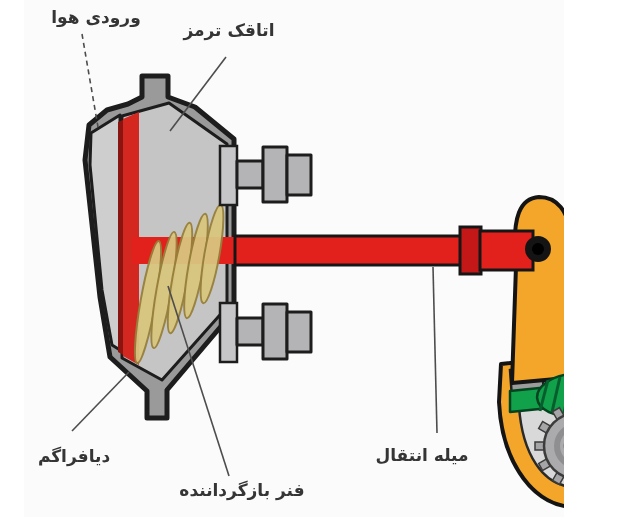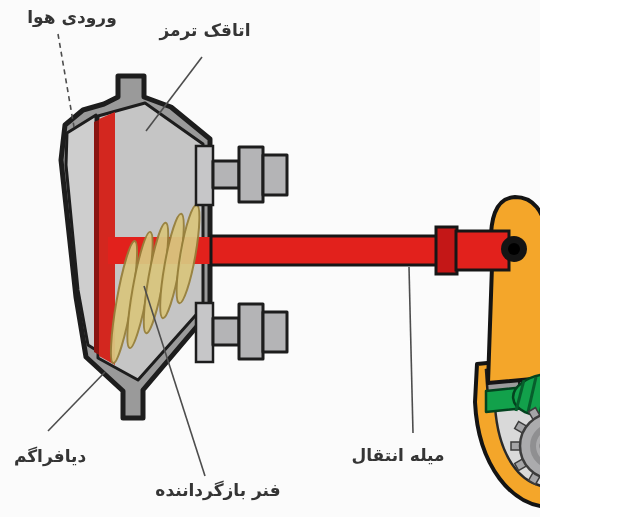--- a/index.html
+++ b/index.html
@@ -2,20 +2,21 @@
 <html lang="fa" style="--background: #fbfbfb; --outline: #1d1d1d; --chamber-body: #c5c5c5; --air-pocket: #cecece; --diaphragm-red: #d3271f; --rod-red: #e2211c; --spring-tan: #d9c57f; --bolt-gray: #b4b4b6; --adjuster-orange: #f4a62a; --worm-green: #12a14b; --gear-gray: #ababad; --label-text: #353535;"><head>
 <meta charset="utf-8">
 <style>
   html,body { margin:0; padding:0; background:#ffffff; }
   .stage {
     position:relative;
     width:540px; height:517px;
     background:var(--background,#fbfbfb);
     font-family:"DejaVu Sans",sans-serif;
     overflow:hidden;
+    margin-left:24px;
   }
   svg { display:block; }
 
   .shell        { fill:#9a9a9a; stroke:var(--outline,#1d1d1d); stroke-width:5; stroke-linejoin:round; }
   .interior     { fill:var(--chamber-body,#c5c5c5); stroke:var(--outline,#1d1d1d); stroke-width:3; stroke-linejoin:round; }
   .pocket       { fill:var(--air-pocket,#cecece); stroke:var(--outline,#1d1d1d); stroke-width:3; stroke-linejoin:round; }
   .diaphragm    { fill:var(--diaphragm-red,#d3271f); }
   .diaphragm-edge { fill:#8a1410; }
   .rod          { fill:var(--rod-red,#e2211c); }
   .rod-outlined { fill:var(--rod-red,#e2211c); stroke:#161616; stroke-width:3; }

